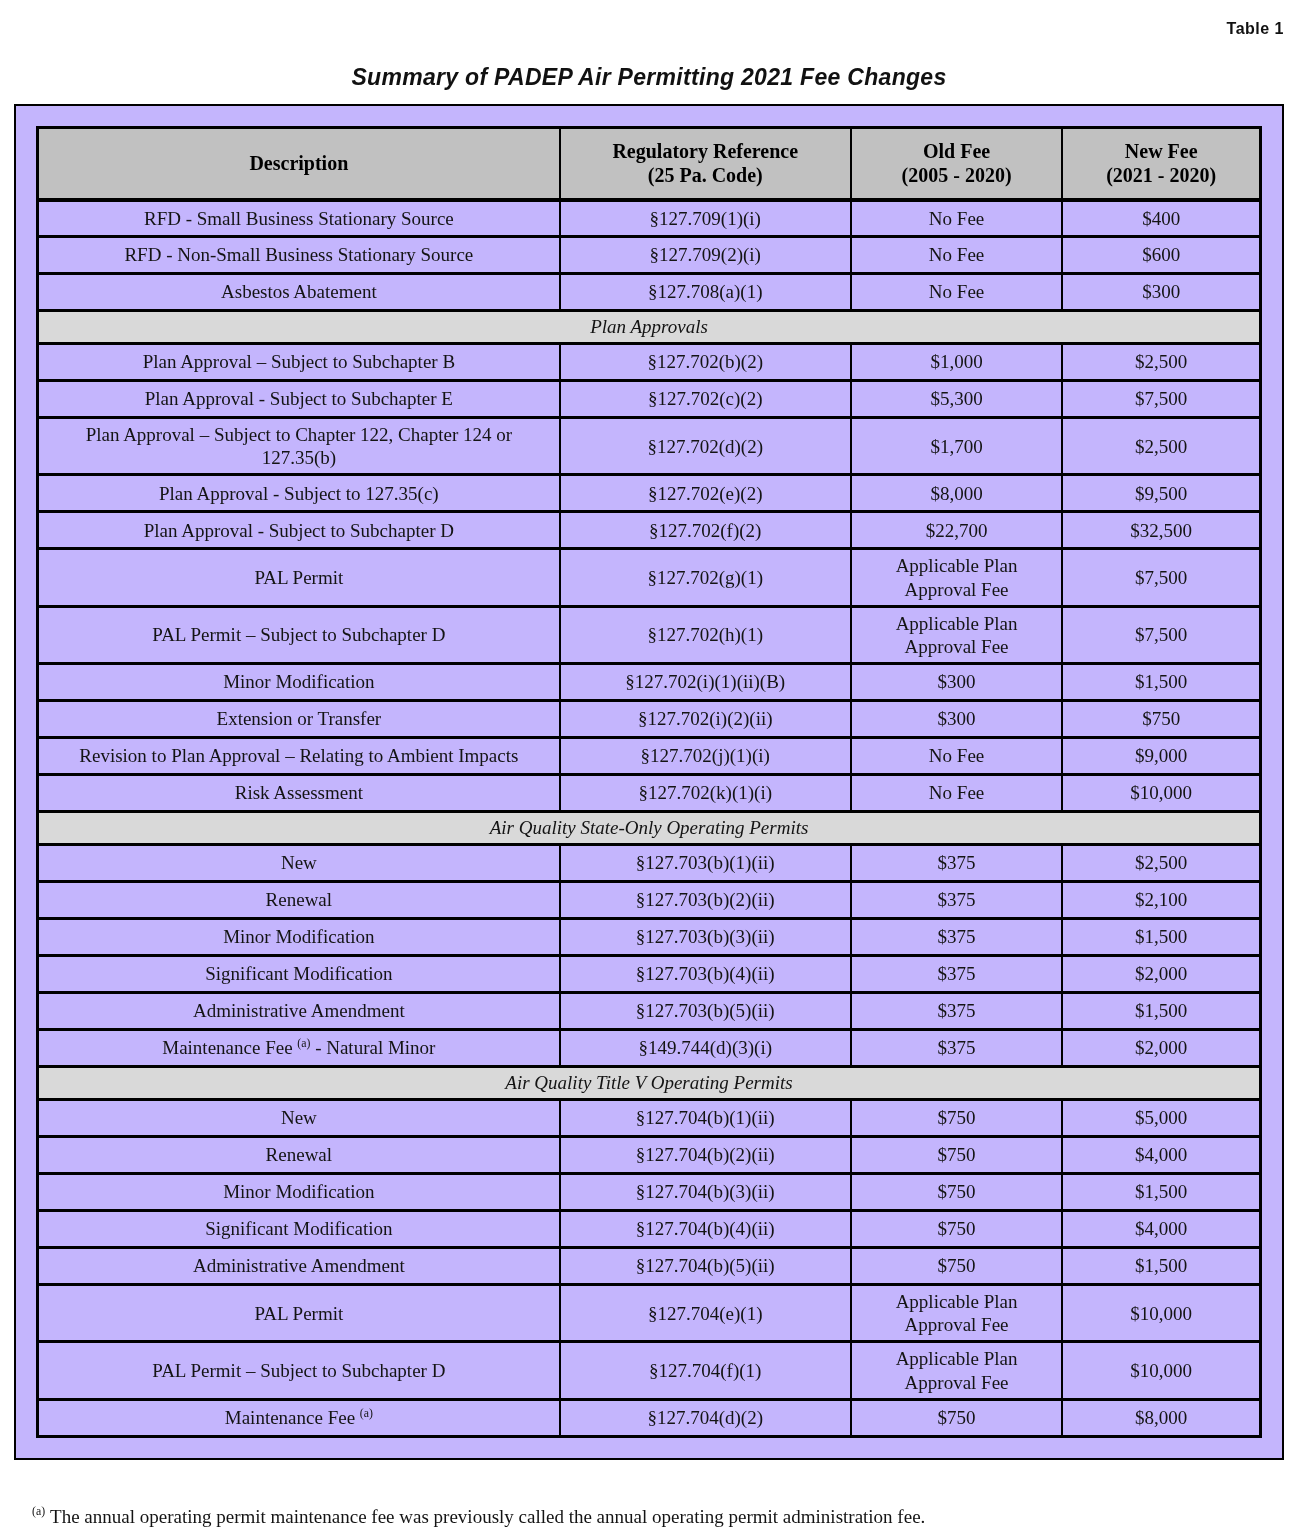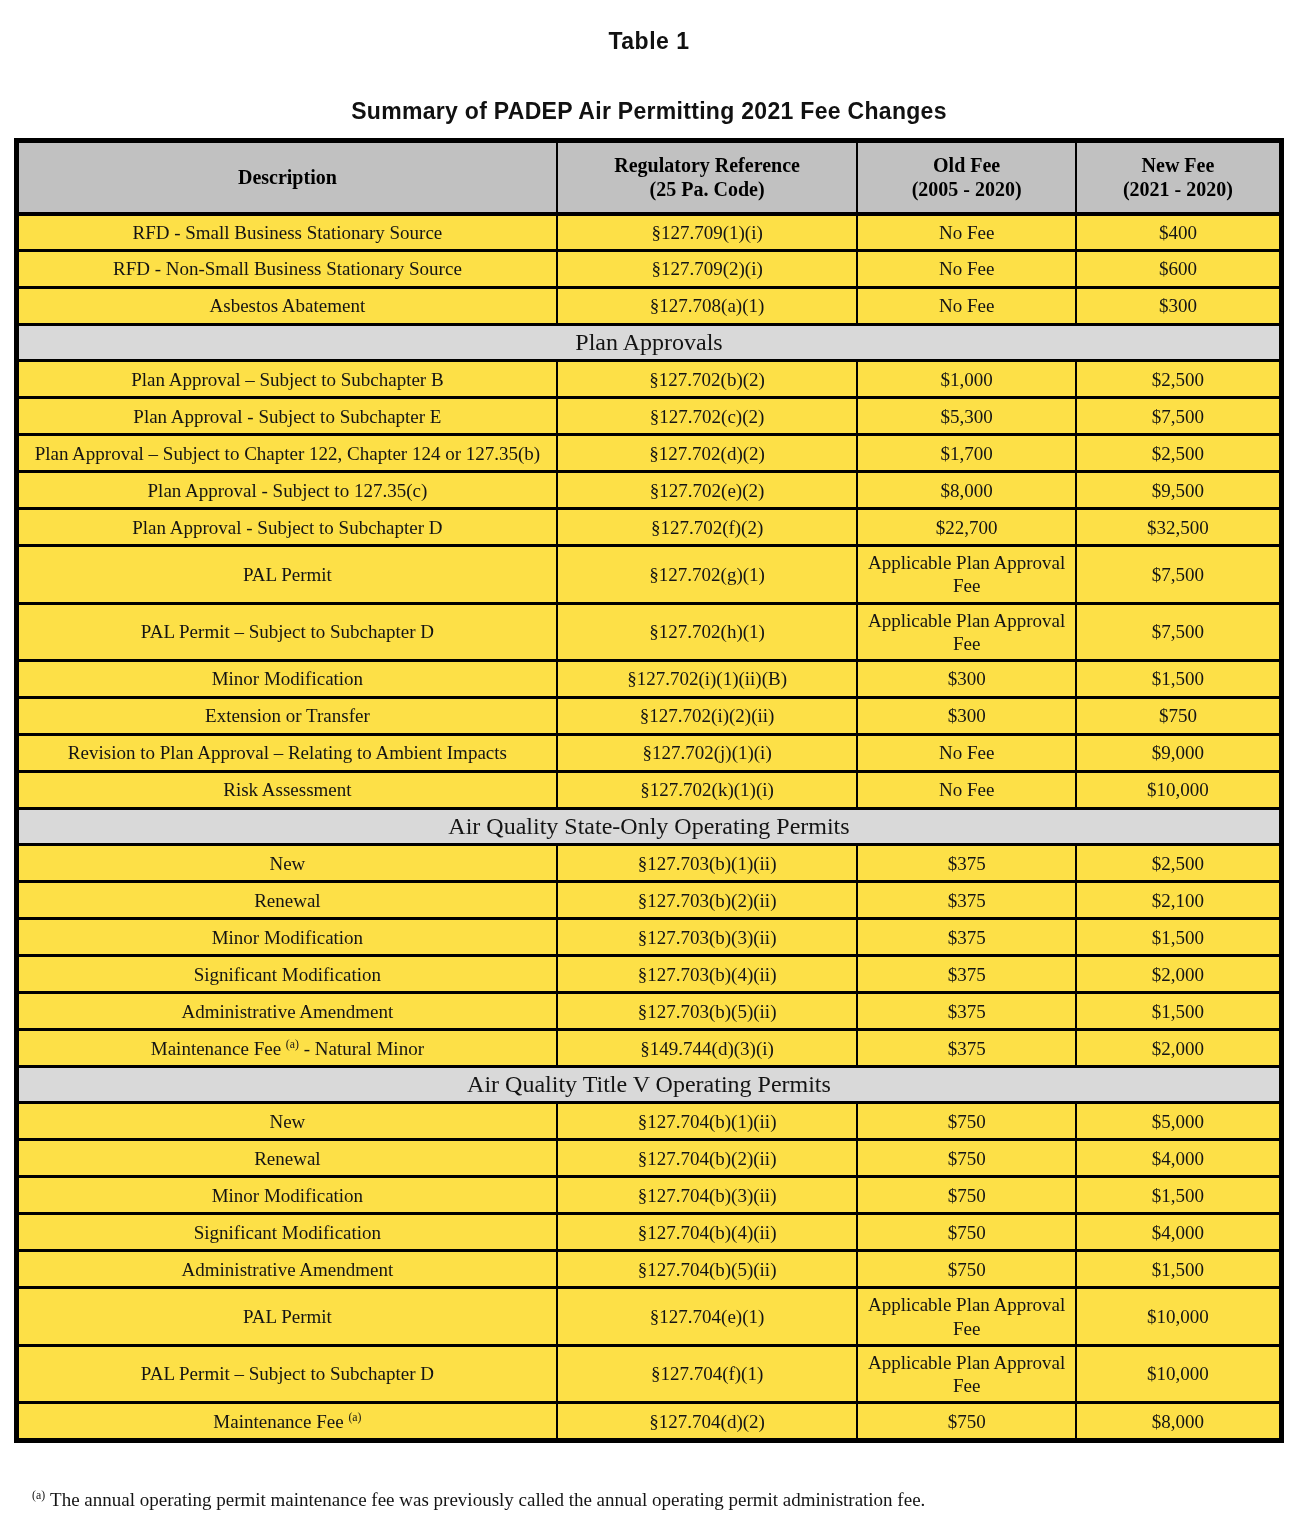--- a/index.html
+++ b/index.html
@@ -14,27 +14,27 @@
     width: 1297px;
     min-height: 1536px;
     padding: 12px 13px 0 14px;
   }
   .title, .subtitle {
     text-align: center;
     font-family: "Liberation Sans", sans-serif;
     font-weight: bold;
     color: #111111;
   }
-  .title    { font-size: 23px; margin-top: 16px; letter-spacing: 0.5px; }
-  .subtitle { font-size: 23px; margin-top: 43px; margin-bottom: 13px; letter-spacing: 0.3px; }
+  .title    { font-size: 16px; margin-top: 8px; letter-spacing: 0.5px; text-align: right; }
+  .subtitle { font-size: 23px; margin-top: 26px; margin-bottom: 13px; letter-spacing: 0.3px; font-style: italic; }
 
   .table-wrap {
     border: 2px solid var(--border, #000);
-    padding: 0;
-    background: #fde047;
+    padding: 20px;
+    background: #c4b5fd;
   }
   table {
     width: 100%;
     border-collapse: collapse;
     table-layout: fixed;
     border: 3px solid var(--border, #000);
   }
   th, td {
     border: 2px solid var(--border, #000);
     border-top-width: 3px;
@@ -50,23 +50,24 @@
     background: var(--header-bg, #c1c1c1);
     font-weight: bold;
     font-size: 20px;
     height: 72px;
     border-bottom-width: 4px;
     color: #000000;
   }
   tbody td { height: 37px; }
   td.section {
     background: var(--section-bg, #d9d9d9);
+    font-style: italic;
     height: 33px;
     padding: 2px 6px;
-    font-size: 24px;
+    font-size: 19px;
   }
   sup {
     font-size: 0.62em;
     line-height: 0;
     vertical-align: super;
   }
   .footnote {
     margin: 46px 4px 0 18px;
     font-size: 19px;
     color: #141414;

